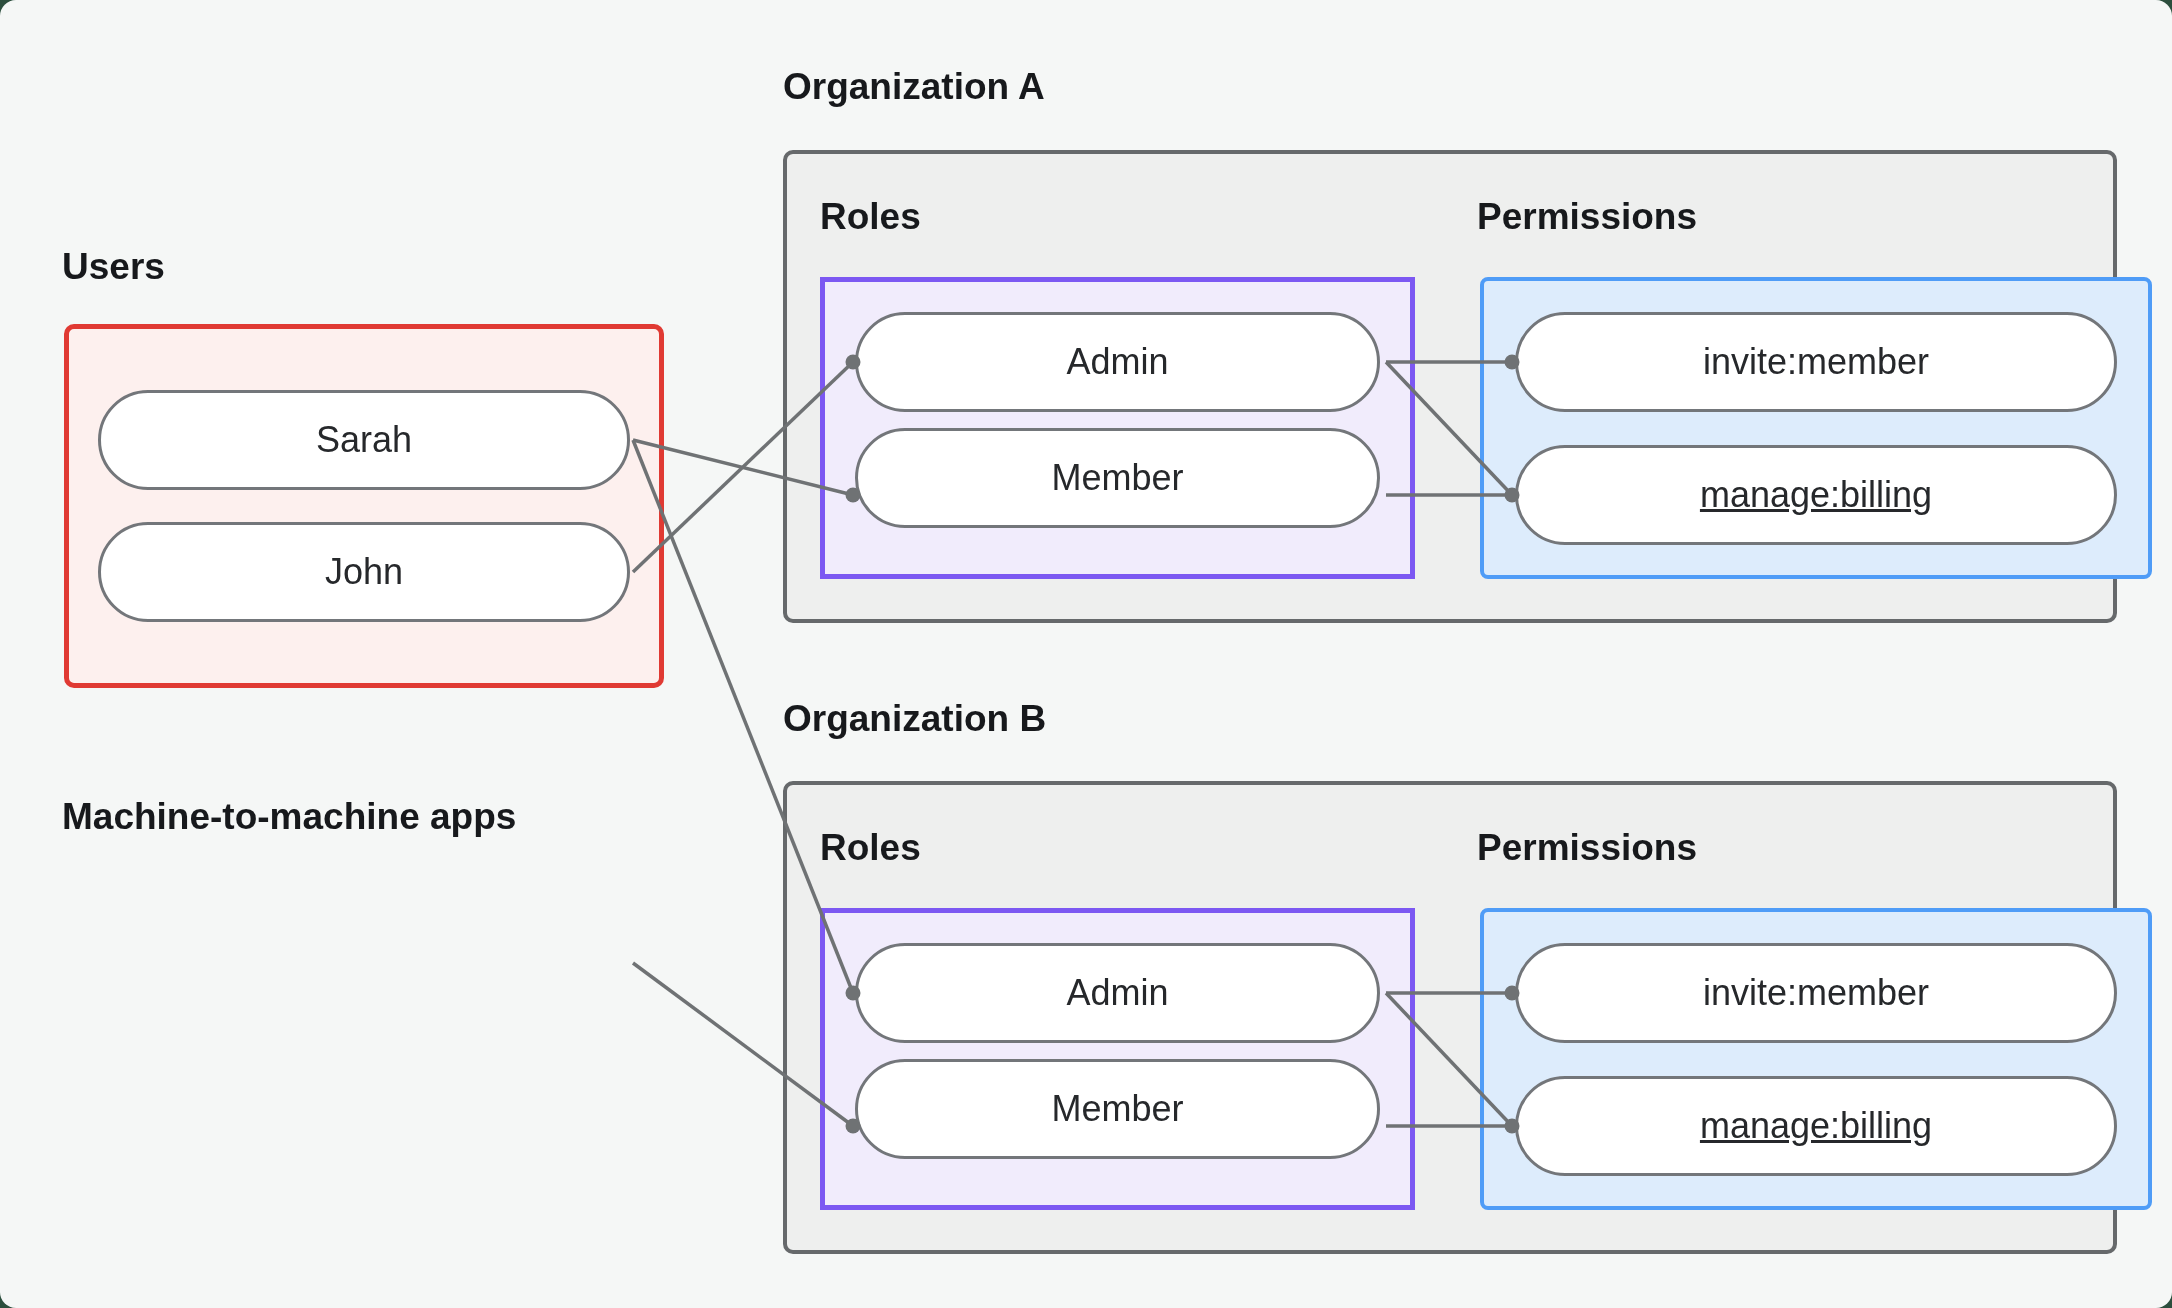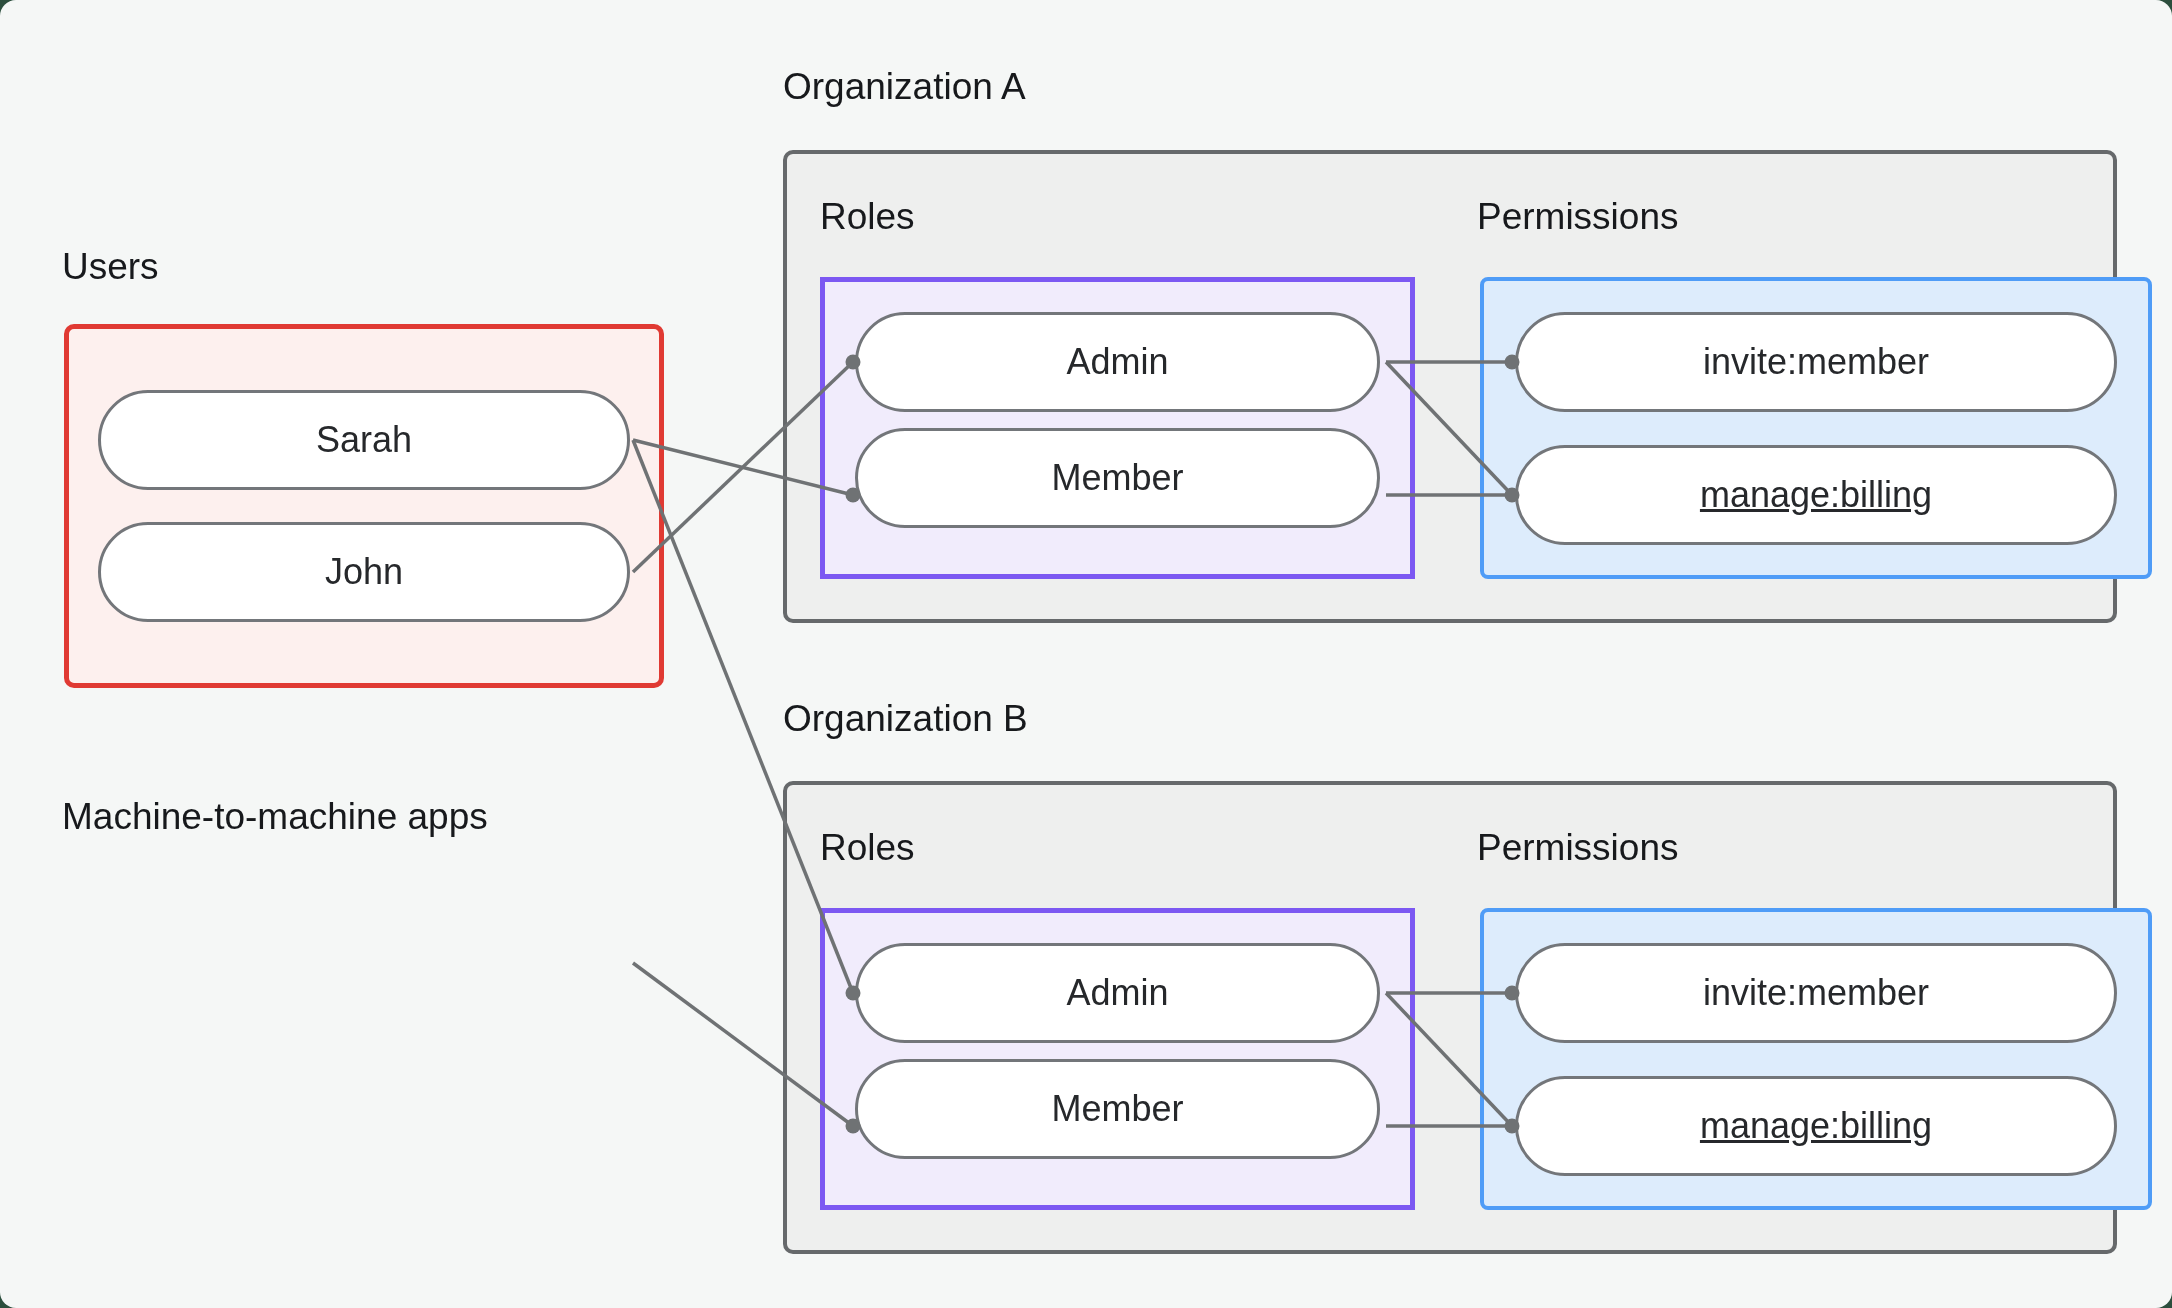--- a/index.html
+++ b/index.html
@@ -13,21 +13,21 @@
     width: 2172px; height: 1308px;
     background: var(--canvas-bg, #f5f7f6);
     border-radius: 16px;
     overflow: hidden;
     color: var(--text, #17191c);
   }
   .section-label {
     position: absolute;
     font-size: 37px;
     line-height: 42px;
-    font-weight: 400;
+    font-weight: 700;
     color: var(--text, #17191c);
     white-space: nowrap;
   }
   .lbl-users { left: 62px; top: 246px; }
   .lbl-m2m   { left: 62px; top: 796px; }
   .lbl-org-a { left: 783px; top: 66px; }
   .lbl-org-b { left: 783px; top: 698px; }
 
   .group-box { position: absolute; box-sizing: border-box; border-radius: 10px; }
   .users-box {
@@ -45,21 +45,21 @@
     background: var(--org-box-fill, #eeefee);
     border: 4px solid var(--org-box-border, #66696b);
     border-radius: 10px;
     position: absolute;
   }
   .org-a { top: 150px; }
   .org-b { top: 781px; }
 
   .inner-label {
     position: absolute; top: 42px;
-    font-size: 37px; line-height: 42px; font-weight: 400;
+    font-size: 37px; line-height: 42px; font-weight: 700;
     color: var(--text, #17191c);
     white-space: nowrap;
   }
   .roles-label { left: 33px; }
   .permissions-label { left: 690px; }
 
   .roles-box {
     position: absolute; left: 33px; top: 123px;
     width: 595px; height: 302px;
     box-sizing: border-box; border-radius: 0;

